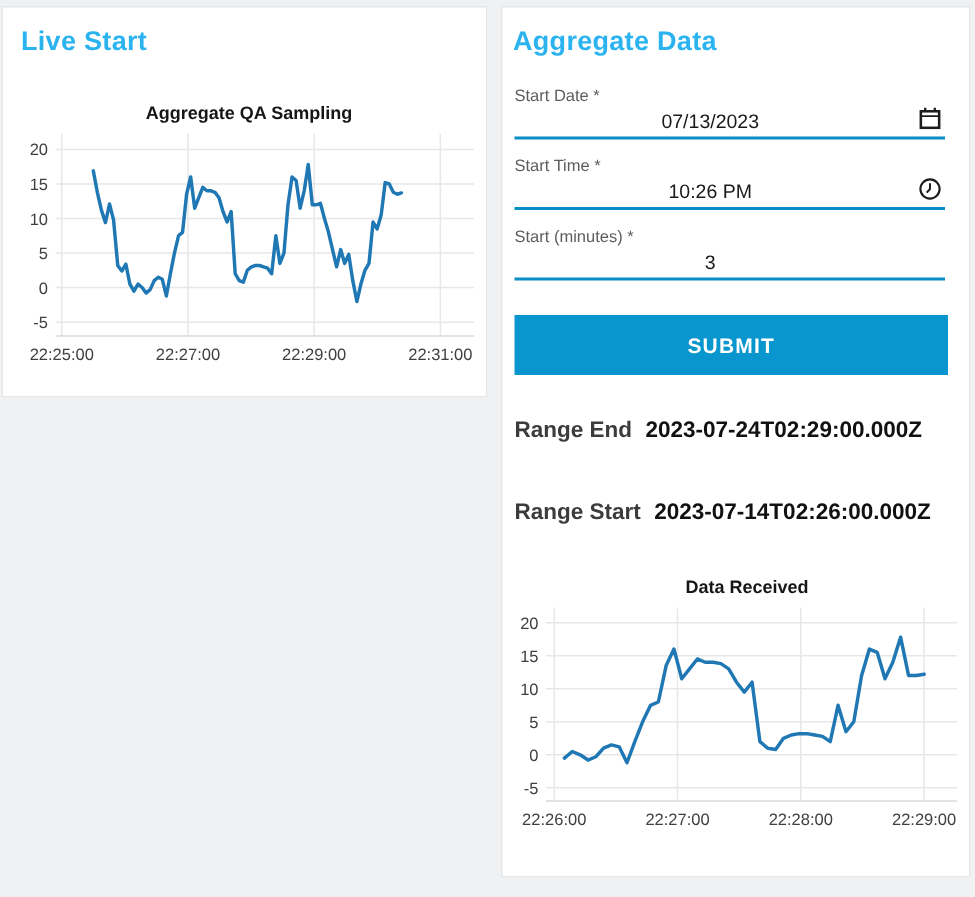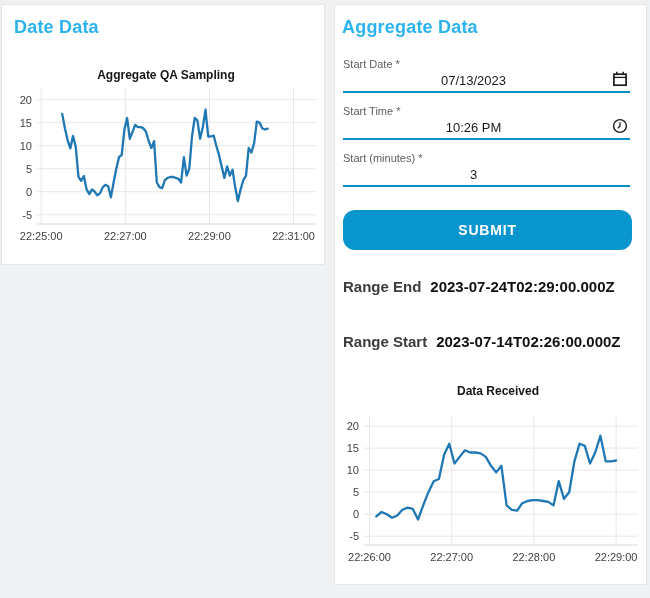--- a/index.html
+++ b/index.html
@@ -25,21 +25,21 @@
     letter-spacing:.2px;
   }
   .card-right .panel-heading{margin-left:7px;}
   .chart-title{
     text-align:center;
     font-size:12px;
     font-weight:600;
     color:#161616;
   }
   .chart-title-left{margin:30px 0 2px 14px;width:300px;}
-  .chart-title-right{margin:34px 0 13px 20px;width:286px;}
+  .chart-title-right{margin:34px 0 2px 20px;width:286px;}
   svg.plot{display:block;}
   svg.plot-left{margin-left:1px;}
   svg.plot-right{margin-left:3px;}
 
   
   .form{margin:20px 16px 16px 8px;}
   .field{position:relative;margin-bottom:10px;padding-bottom:2px;}
   .field-label{font-size:11px;color:#5d5d5d;display:block;line-height:13px;}
   .field-input{
     display:block;width:100%;
@@ -50,21 +50,21 @@
     box-sizing:border-box;
     text-align:center;
   }
   .field-underline{height:2px;width:100%;}
   .field-icon{position:absolute;right:2px;bottom:8px;width:16px;height:16px;cursor:pointer;}
 
   .submit-btn{
     display:block;
     margin:21px 16px 0 8px;
     width:289px;height:40px;
-    border:none;border-radius:12px;
+    border:none;border-radius:0;
     color:#ffffff;
     font-family:"Liberation Sans", sans-serif;
     font-size:14px;font-weight:700;letter-spacing:.8px;
     cursor:pointer;
   }
 
   .result-row{
     margin:28px 0 0 8px;
     font-size:15px;
     display:flex;align-items:baseline;
@@ -73,21 +73,21 @@
   .result-row + .result-row{margin-top:38px;}
   .result-label{color:#3c3c3c;font-weight:700;}
   .result-value{color:#111111;font-weight:700;margin-left:9px;}
 </style>
 </head>
 <body style="background: rgb(240, 241, 242);">
 
 <div class="page">
 
   <section class="card card-left">
-    <h2 class="panel-heading" style="color: rgb(43, 179, 240);">Date Data</h2>
+    <h2 class="panel-heading" style="color: rgb(43, 179, 240);">Live Start</h2>
     <div class="chart-title chart-title-left">Aggregate QA Sampling</div>
     <svg class="plot plot-left" width="321" height="166">
         <line x1="34" y1="130.78498293515358" x2="313" y2="130.78498293515358" stroke="#e7e7e7" stroke-width="1"></line>
         <text x="29" y="134.78498293515358" text-anchor="end" font-size="11" fill="#3f3f3f">-5</text>
         <line x1="34" y1="107.74744027303754" x2="313" y2="107.74744027303754" stroke="#e7e7e7" stroke-width="1"></line>
         <text x="29" y="111.74744027303754" text-anchor="end" font-size="11" fill="#3f3f3f">0</text>
         <line x1="34" y1="84.7098976109215" x2="313" y2="84.7098976109215" stroke="#e7e7e7" stroke-width="1"></line>
         <text x="29" y="88.7098976109215" text-anchor="end" font-size="11" fill="#3f3f3f">5</text>
         <line x1="34" y1="61.67235494880546" x2="313" y2="61.67235494880546" stroke="#e7e7e7" stroke-width="1"></line>
         <text x="29" y="65.67235494880546" text-anchor="end" font-size="11" fill="#3f3f3f">10</text>

